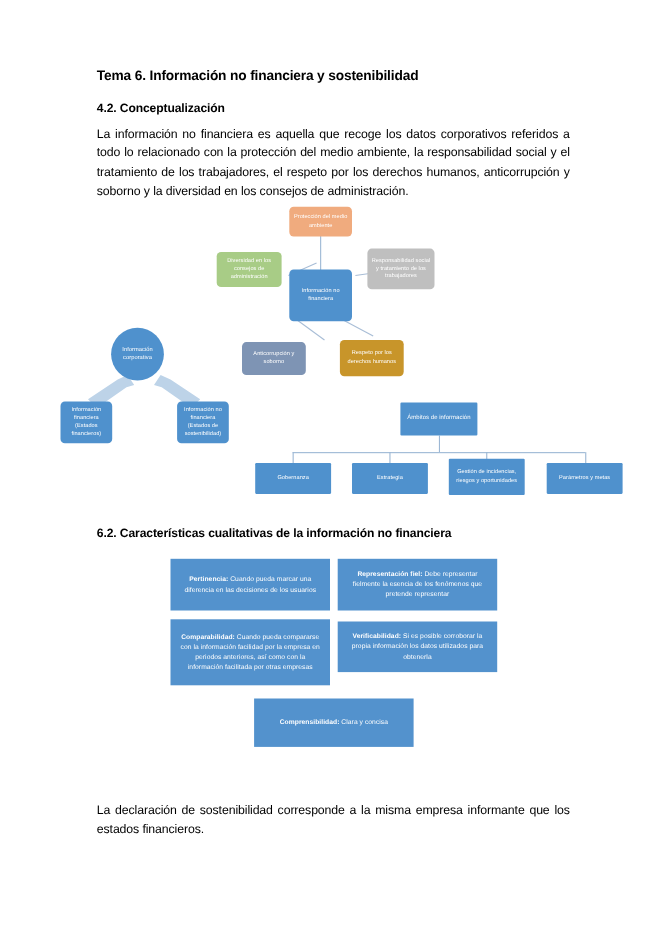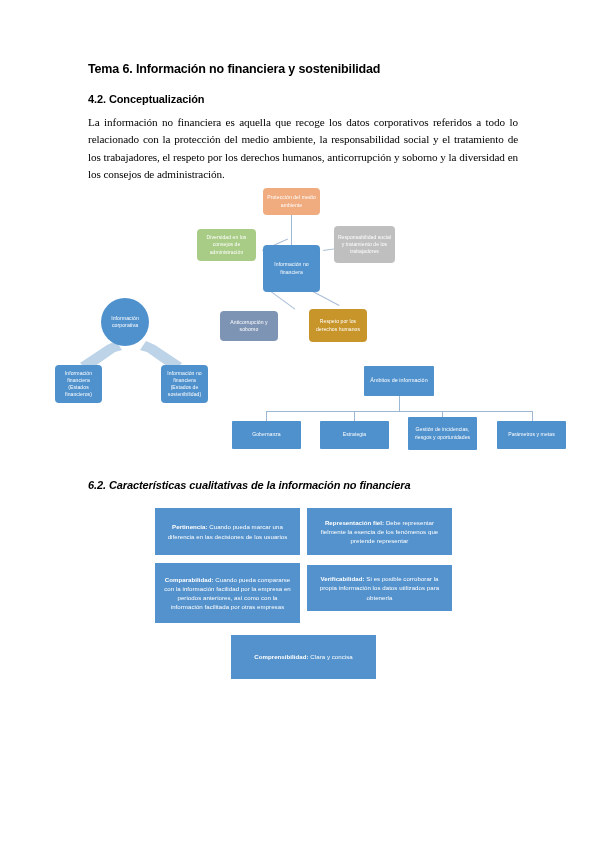--- a/index.html
+++ b/index.html
@@ -37,32 +37,31 @@
   .sec-head {
     position: absolute;
     left: 88px;
     width: 430px;
     font-size: 11px;
     font-weight: bold;
     letter-spacing: -0.1px;
     line-height: 1.25;
   }
   #sec-61 { top: 93px; }
-  #sec-62 { top: 479px; font-style: italic; }
+  #sec-62 { top: 479px; }
   #sec-63 { top: 708px; }
 
   .body-par {
     position: absolute;
     left: 88px;
     width: 430px;
     font-size: 11.2px;
     line-height: 17.3px;
     text-align: justify;
     letter-spacing: -0.1px;
-    font-family: Liberation Serif, serif;
   }
   #par-61 { top: 114px; }
   #par-63 { top: 729px; }
 
   
   .node {
     position: absolute;
     box-sizing: border-box;
     display: flex;
     align-items: center;
@@ -123,20 +122,21 @@
 
 <div class="page">
 
   <div class="doc-title">Tema 6. Información no financiera y sostenibilidad</div>
 
   <div class="sec-head" id="sec-61">4.2. Conceptualización</div>
   <div class="body-par" id="par-61">La información no financiera es aquella que recoge los datos corporativos referidos a todo lo relacionado con la protección del medio ambiente, la responsabilidad social y el tratamiento de los trabajadores, el respeto por los derechos humanos, anticorrupción y soborno y la diversidad en los consejos de administración.</div>
 
   <div class="sec-head" id="sec-62">6.2. Características cualitativas de la información no financiera</div>
 
+  <div class="body-par" id="par-63">La declaración de sostenibilidad corresponde a la misma empresa informante que los estados financieros.</div>
 
   <div>
 
     <div class="conn thin-v" style="left:291px; top:214px; height:32px;"></div>
     <div class="spoke" style="left:262px; top:250px; width:28px; transform:rotate(-24deg);"></div>
     <div class="spoke" style="left:323px; top:250px; width:26px; transform:rotate(-8deg);"></div>
     <div class="spoke" style="left:271px; top:291px; width:30px; transform:rotate(36deg);"></div>
     <div class="spoke" style="left:313px; top:291px; width:30px; transform:rotate(28deg);"></div>
 
     <div class="node" style="left:263px; top:245px; width:57px; height:47px; background:#4F91CD;">

